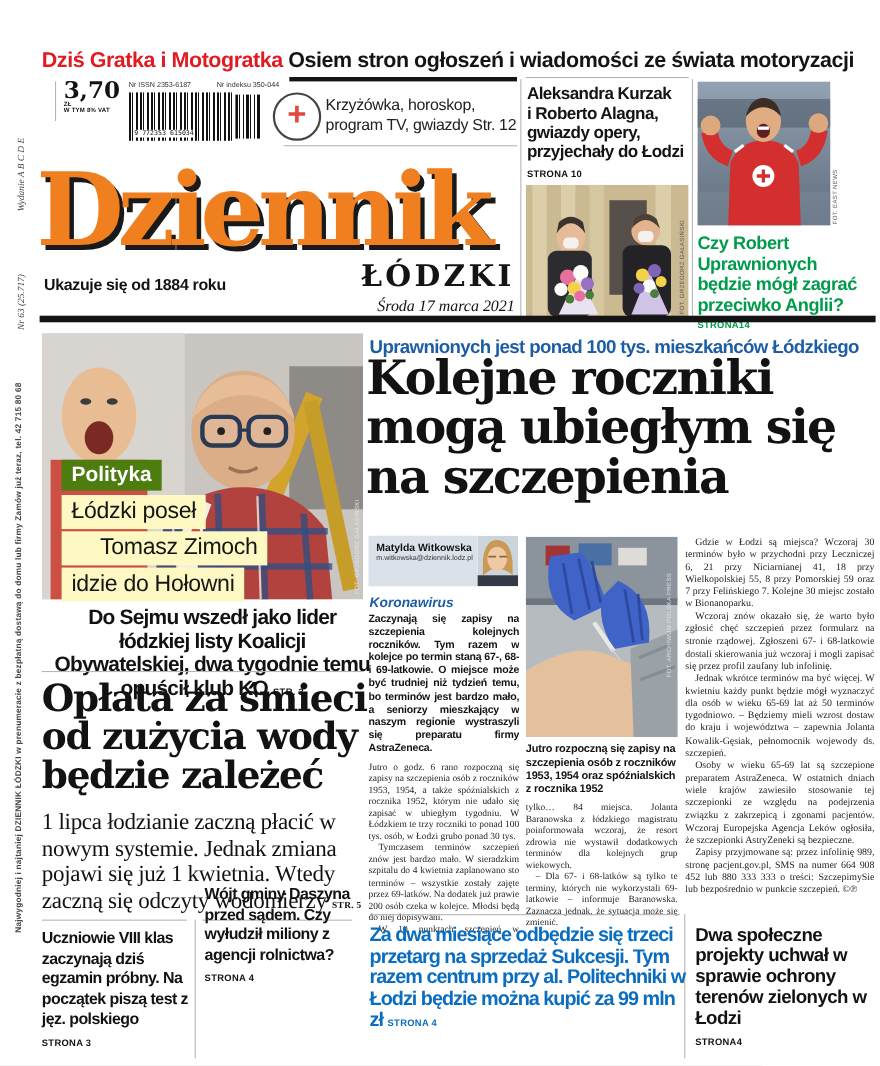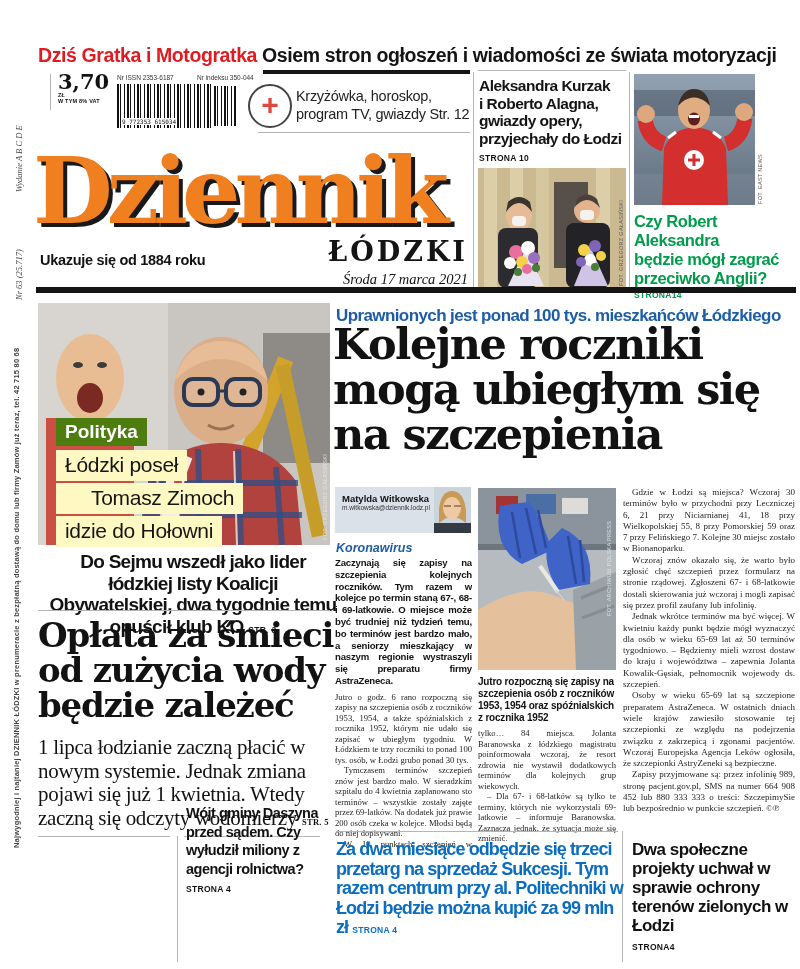--- a/index.html
+++ b/index.html
@@ -168,21 +168,21 @@
       <path d="M44,32 q4,-17 16,-17 q13,0 16,17 l-4,-4 q-12,-9 -24,0 Z" fill="#3a2e26"></path>
       <ellipse cx="60" cy="45" rx="6" ry="6.5" fill="#5d2020"></ellipse>
       <rect x="55" y="41" width="10" height="3" fill="#fff"></rect>
       <circle cx="60" cy="86" r="10" fill="#fff"></circle>
       <path d="M54,86 h12 M60,80 v12" stroke="#d32f2f" stroke-width="3"></path>
     </svg>
   </div>
   <div class="abs vert credit" style="left:757px;top:130px;height:74px;">FOT. EAST NEWS</div>
   <div class="abs hl-green green" style="left:634px;top:212px;">
     <div class="nowrap">Czy Robert</div>
-    <div class="nowrap">Aleksandra</div>
+    <div class="nowrap">Uprawnionych</div>
     <div class="nowrap">będzie mógł zagrać</div>
     <div class="nowrap">przeciwko Anglii?</div>
   </div>
   <div class="abs pg green" style="left:634px;top:290px;">STRONA14</div>
 
   <div class="abs masthead nowrap" style="left:33px;top:146px;">Dziennik</div>
   <div class="abs lodzki" style="left:300px;top:236px;width:168px;text-align:right;">ŁÓDZKI</div>
   <div class="abs since" style="left:40px;top:252px;">Ukazuje się od 1884 roku</div>
   <div class="abs date" style="left:290px;top:271px;width:178px;text-align:right;">Środa 17 marca 2021</div>
   <div class="abs ruleD" style="left:36px;top:287px;width:760px;height:6px;"></div>
@@ -307,20 +307,24 @@
     <p class="ind">Osoby w wieku 65-69 lat są szczepione preparatem AstraZeneca. W ostatnich dniach wiele krajów zawiesiło stosowanie tej szczepionki ze względu na podejrzenia związku z zakrzepicą i zgonami pacjentów. Wczoraj Europejska Agencja Leków ogłosiła, że szczepionki AstryZeneki są bezpieczne.</p>
     <p class="ind">Zapisy przyjmowane są: przez infolinię 989, stronę pacjent.gov.pl, SMS na numer 664 908 452 lub 880 333 333 o treści: SzczepimySie lub bezpośrednio w punkcie szczepień. ©℗</p>
   </div>
 
   <div class="abs rule" style="left:38px;top:836px;width:132px;height:1px;"></div>
   <div class="abs rule" style="left:184px;top:836px;width:136px;height:1px;"></div>
   <div class="abs rule" style="left:177px;top:836px;width:1px;height:126px;"></div>
   <div class="abs rule" style="left:336px;top:831px;width:282px;height:1px;"></div>
   <div class="abs rule" style="left:622px;top:831px;width:1px;height:131px;"></div>
 
+  <div class="abs" style="left:38px;top:844px;width:134px;">
+    <div class="box">Uczniowie VIII klas zaczynają dziś egzamin próbny. Na początek piszą test z jęz. polskiego</div>
+    <div class="pg" style="margin-top:6px;">STRONA 3</div>
+  </div>
 
   <div class="abs" style="left:186px;top:804px;width:132px;">
     <div class="box">Wójt gminy Daszyna przed sądem. Czy wyłudził miliony z agencji rolnictwa?</div>
     <div class="pg" style="margin-top:6px;">STRONA 4</div>
   </div>
 
   <div class="abs blueT" style="left:336px;top:840px;width:288px;">
     <span>Za dwa miesiące odbędzie się trzeci przetarg na sprzedaż Sukcesji. Tym razem centrum przy al. Politechniki w Łodzi będzie można kupić za 99 mln zł </span><span class="pg">STRONA 4</span>
   </div>
 

